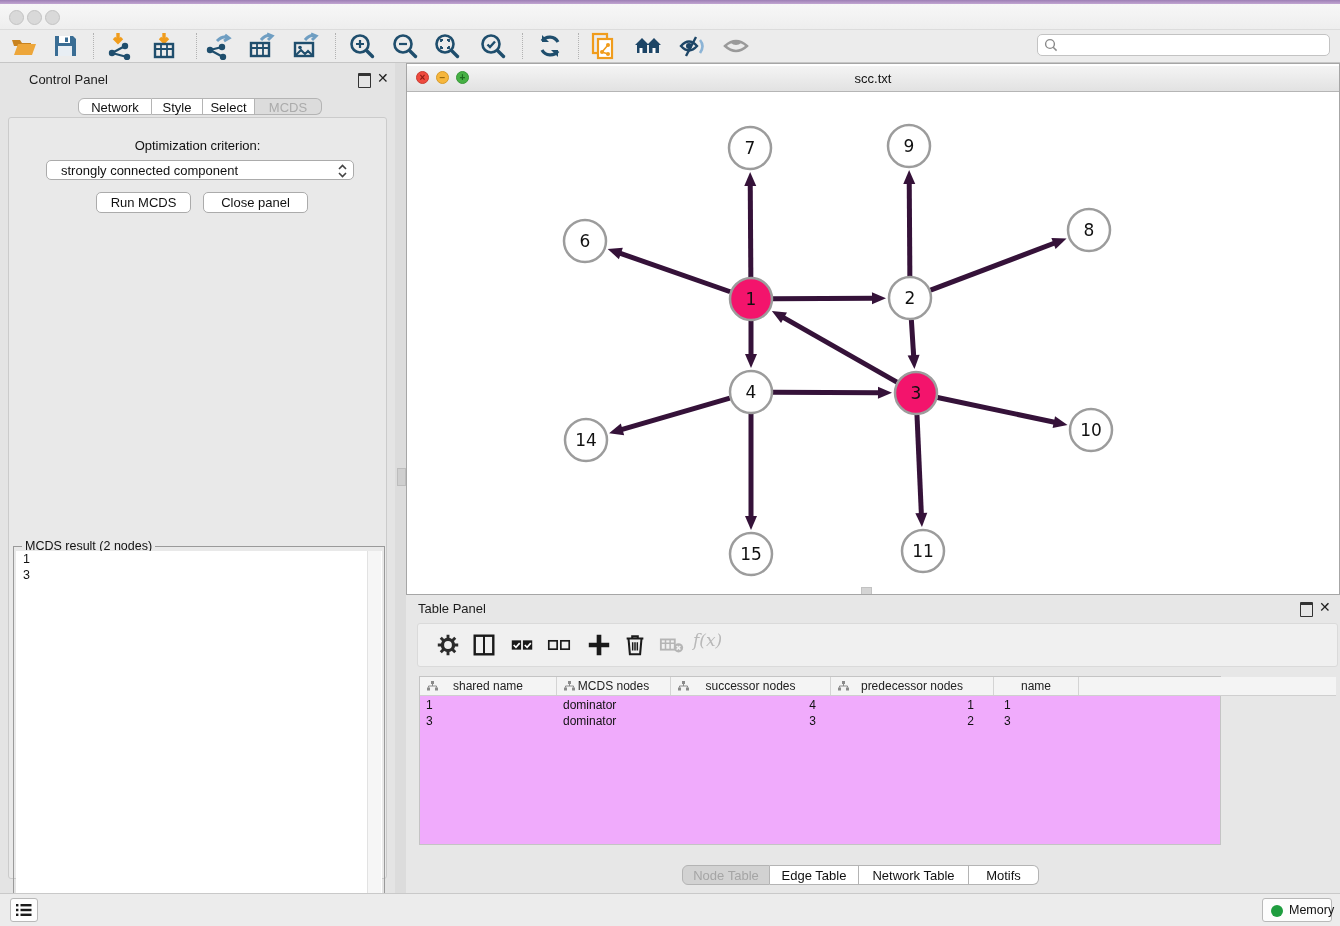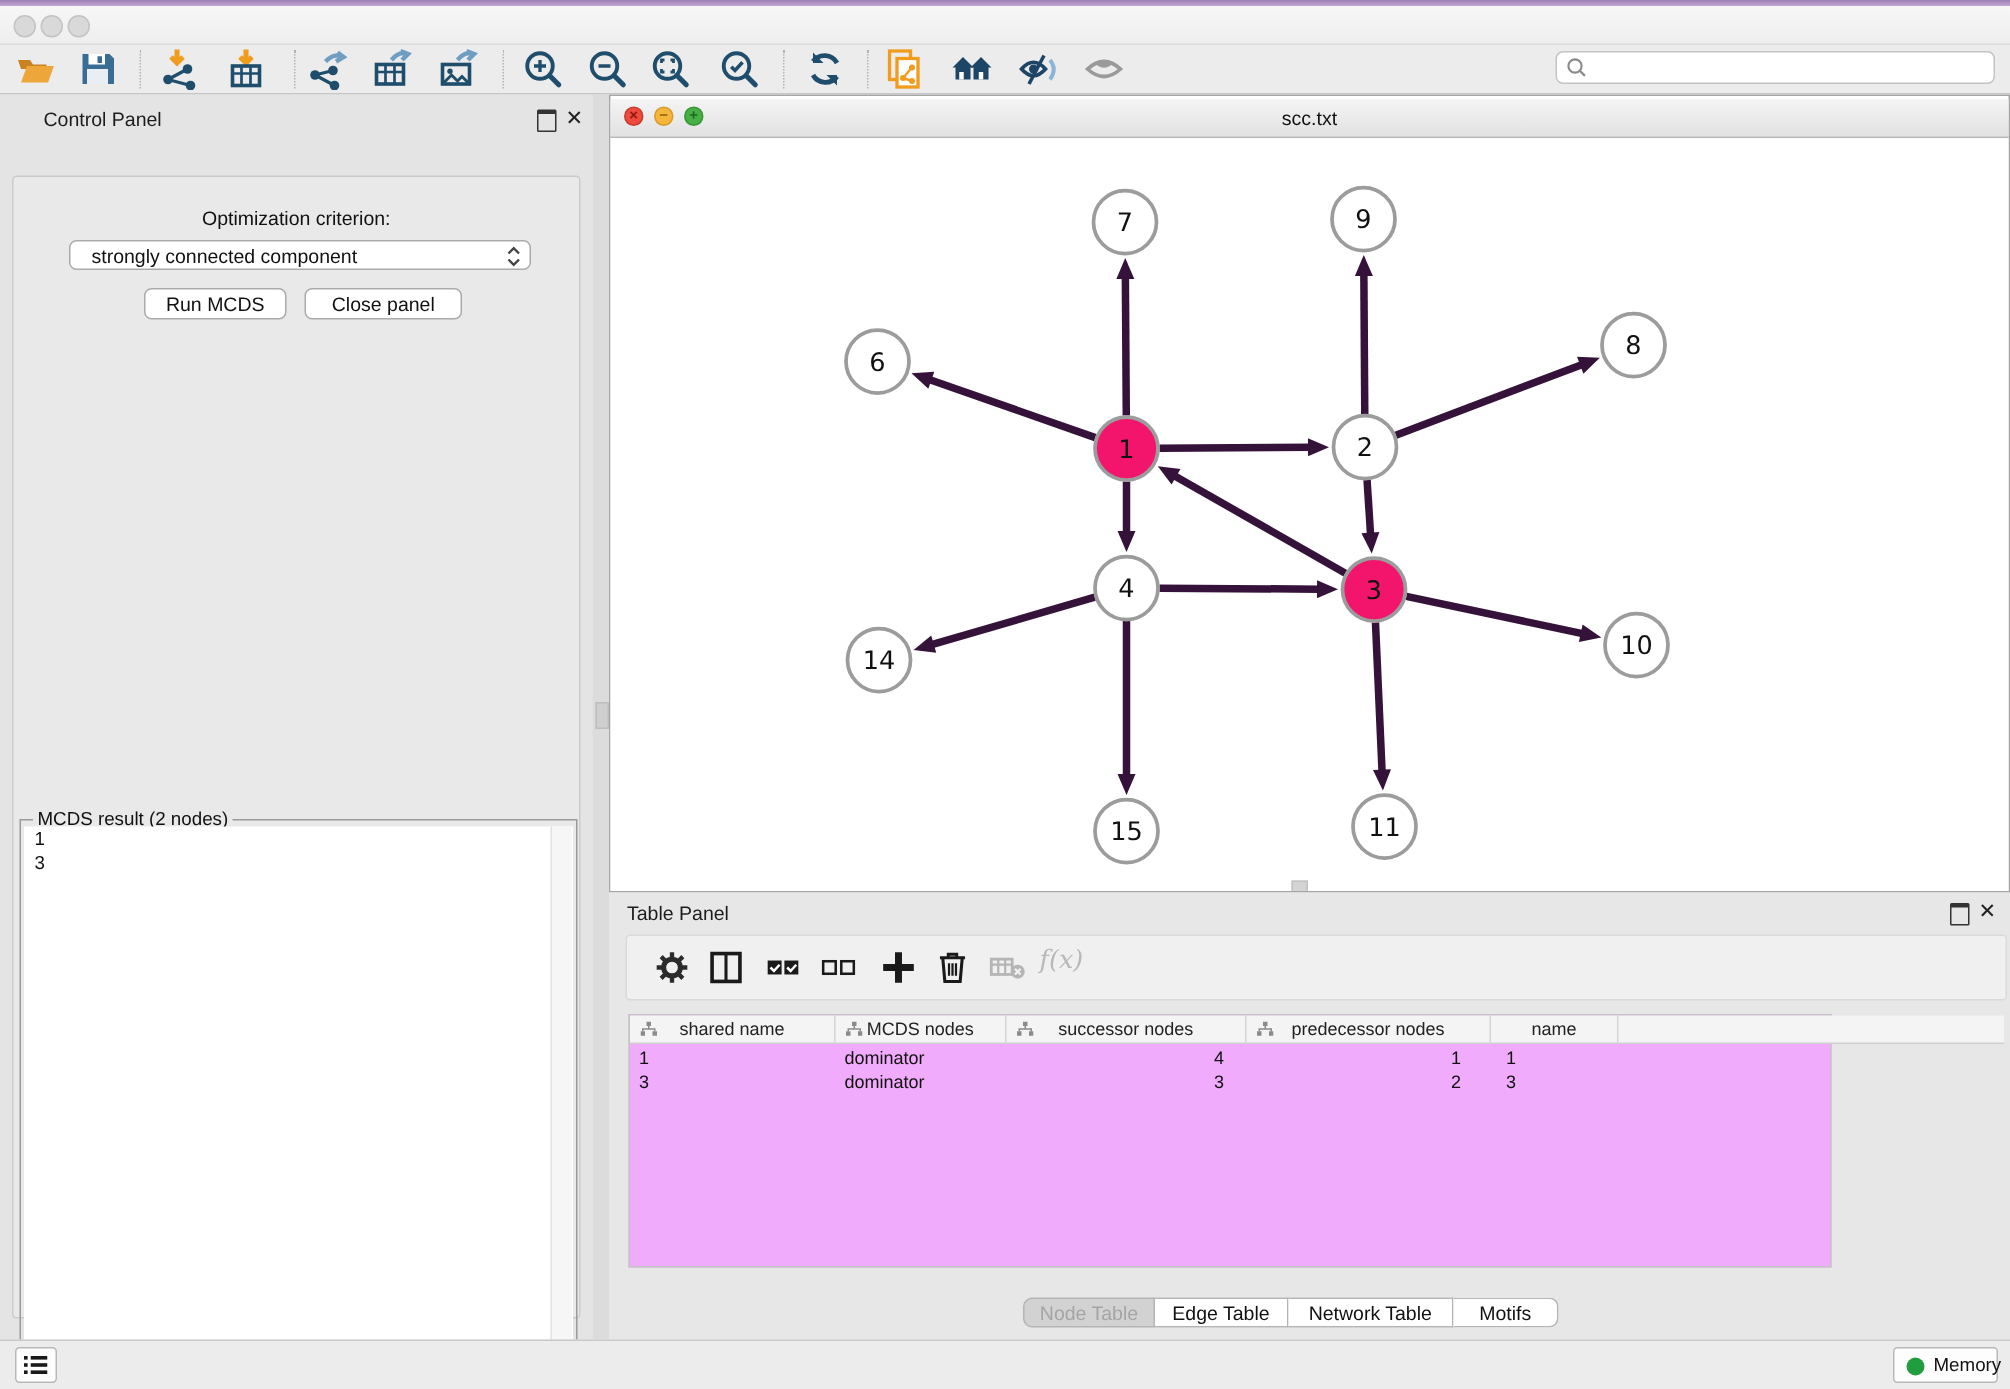--- a/index.html
+++ b/index.html
@@ -191,20 +191,26 @@
         <path d="M9.2 9.2 L12.6 12.6" stroke="#8a8a8a" stroke-width="1.5"></path>
       </svg>
       <input type="text" style="">
     </div>
   </div>
 
   <div id="control-panel" class="abs">
     <div id="cp-title" class="abs">Control Panel</div>
     <div class="abs panel-float" style="left:358px;top:10px;"></div>
     <div class="abs panel-close" style="left:377px;top:9px;">✕</div>
+    <div id="cp-tabs" class="abs" style="left:78px;top:35px;width:310px;height:17px;">
+        <div class="tab first" style="left: 0px; width: 74px;">Network</div>
+        <div class="tab" style="left: 74px; width: 51px;">Style</div>
+        <div class="tab" style="left: 125px; width: 52px;">Select</div>
+        <div class="tab last sel" style="left: 177px; width: 67px;">MCDS</div>
+      </div>
     <div id="cp-content" class="abs">
       <div id="opt-label" class="abs">Optimization criterion:</div>
       <div id="mcds-dropdown" class="abs">
         <span class="dd-text">strongly connected component</span>
         <svg class="abs" style="right:5px;top:3px;" width="11" height="14" viewBox="0 0 11 14">
           <path d="M2 5 L5.5 1.5 L9 5" stroke="#444" stroke-width="1.6" fill="none"></path>
           <path d="M2 9 L5.5 12.5 L9 9" stroke="#444" stroke-width="1.6" fill="none"></path>
         </svg>
       </div>
       <div class="cp-btn" style="left:87px;width:95px;">Run MCDS</div>

